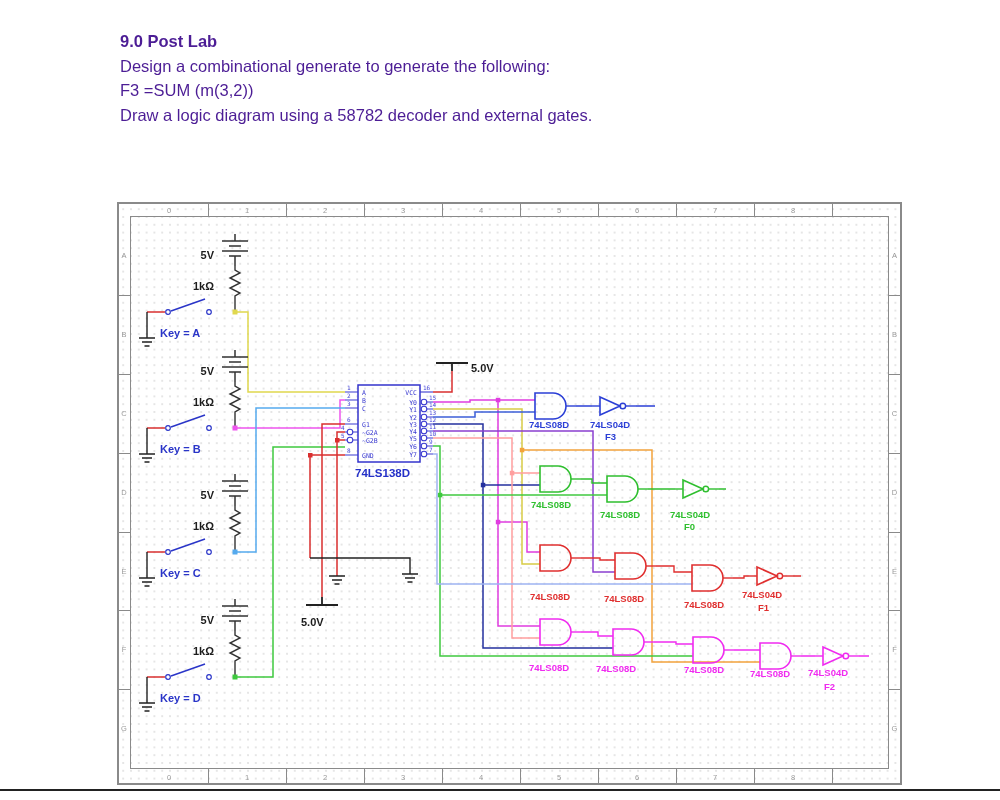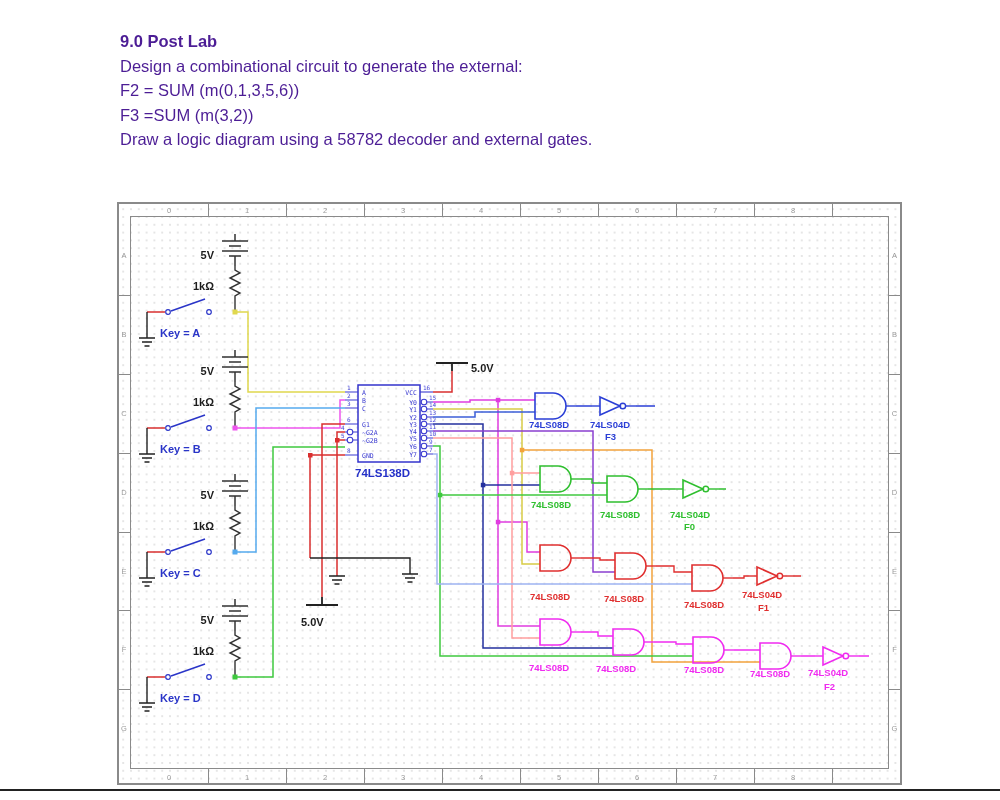--- a/index.html
+++ b/index.html
@@ -21,22 +21,21 @@
   .gate-label{font-size:9.5px;font-weight:bold;}
   .c-f3{fill:#2b3fd6;} .c-f0{fill:#2fbf2f;} .c-f1{fill:#e02f2f;} .c-f2{fill:#f02bf0;}
 </style>
 </head>
 <body>
 
 <div class="page">
 
   <div class="doc">
     <div class="t">9.0 Post Lab</div>
-    <div>Design a combinational circuit to generate the external:</div>
-    <div>F2 = SUM (m(0,1,3,5,6))</div>
+    <div>Design a combinational generate to generate the following:</div>
     <div>F3 =SUM (m(3,2))</div>
     <div>Draw a logic diagram using a 58782 decoder and external gates.</div>
   </div>
 
   <svg width="1000" height="800" viewBox="0 0 1000 800">
 
     <defs>
       <pattern id="dots" width="7.8" height="7.8" patternUnits="userSpaceOnUse" x="130" y="216">
         <circle cx="1" cy="1" r="0.8" fill="#c4c4c4"></circle>
       </pattern>

